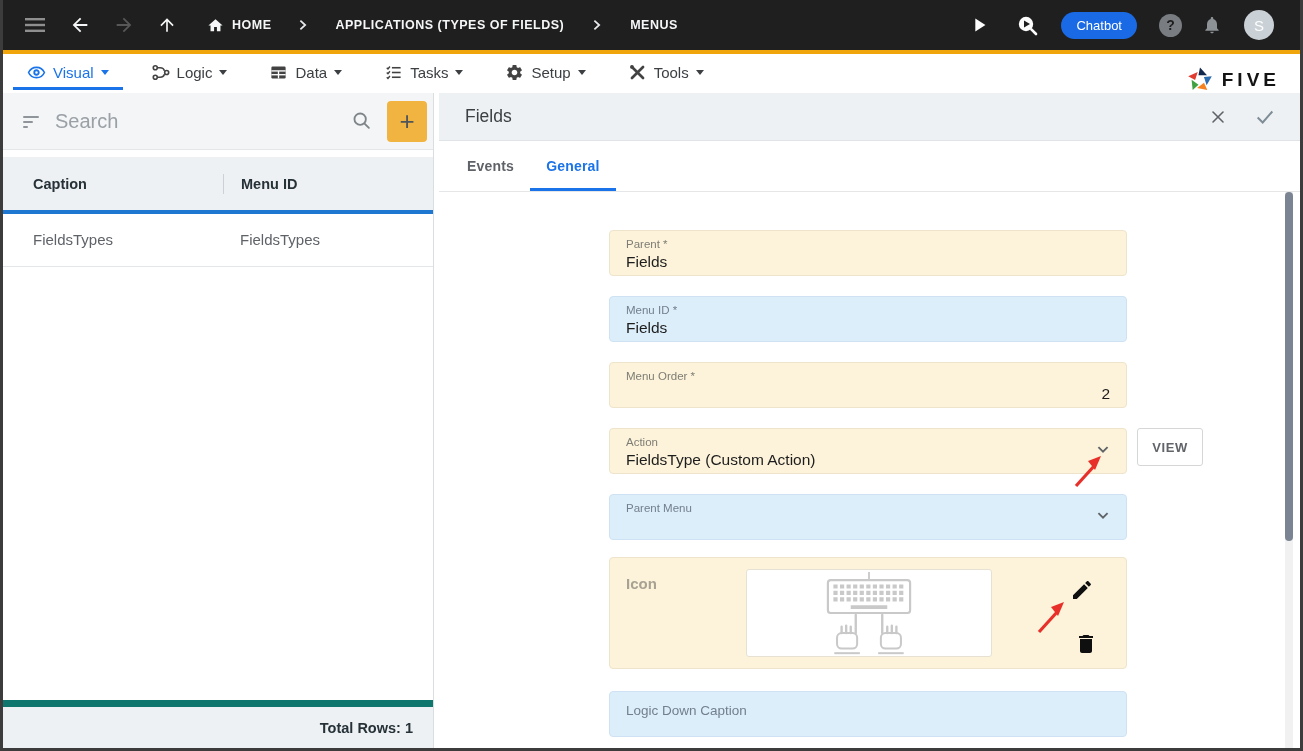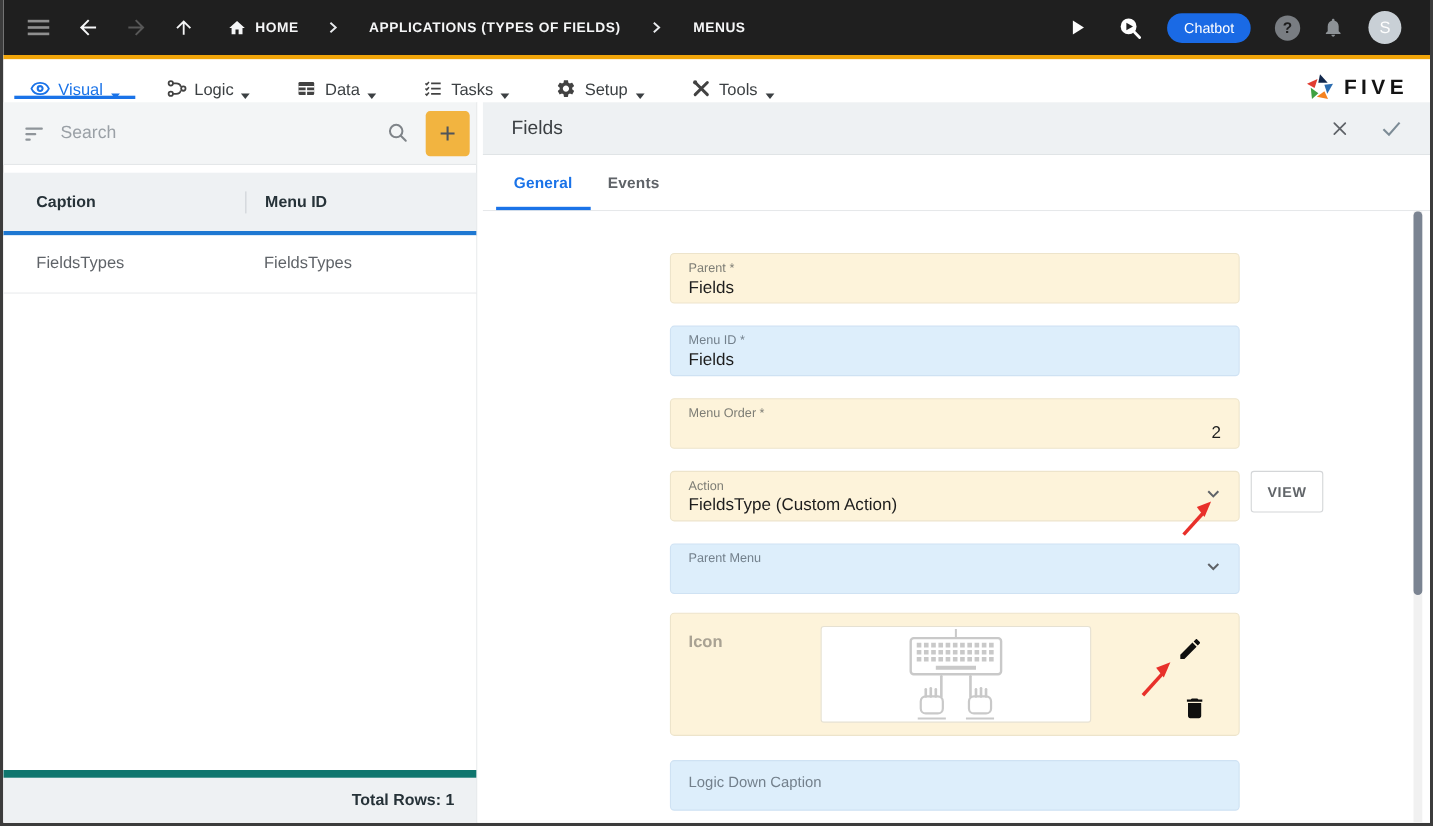--- a/index.html
+++ b/index.html
@@ -17,35 +17,35 @@
   .chatbot-pill { background:#1a6ae5; color:#fff; border:none; border-radius:14px; height:27px; padding:0 15px; font-size:13px; font-family:inherit; cursor:pointer; }
   .help-circle { width:23px; height:23px; border-radius:50%; background:#797d82; color:#1d1d1d; font-size:14px; font-weight:700; display:flex; align-items:center; justify-content:center; border:none; cursor:pointer; }
   .avatar { width:30px; height:30px; border-radius:50%; background:#c9d0d6; color:#fdfdfd; font-size:15px; display:flex; align-items:center; justify-content:center; cursor:pointer; border:2px solid #9aa2a9; }
   .mr24{margin-right:24px}.mr22{margin-right:22px}.mr30{margin-right:30px}.mr26{margin-right:26px}.mr20{margin-right:20px}
 
   
   .accent-line { height:4px; background:#f0a50a; flex:0 0 auto; }
 
   
   .menubar { height:36px; background:#fff; display:flex; align-items:stretch; padding-left:10px; flex:0 0 auto; }
-  .menu-item { display:flex; align-items:flex-end; gap:7px; padding:0 14px; font-size:15px; font-weight:500; color:#3c4043; background:none; border:none; cursor:pointer; position:relative; font-family:inherit; }
+  .menu-item { display:flex; align-items:center; gap:7px; padding:0 14px; font-size:15px; font-weight:500; color:#3c4043; background:none; border:none; cursor:pointer; position:relative; font-family:inherit; }
   .menu-item.active { color:#1a73e8; }
   .menu-item.active::after { content:""; position:absolute; left:0; right:0; bottom:0; height:3px; background:#1a73e8; }
   .caret { width:0; height:0; border-left:4.5px solid transparent; border-right:4.5px solid transparent; border-top:5px solid currentColor; margin-top:1px; }
   .brand { margin-left:auto; margin-right:20px; display:flex; align-items:center; gap:8px;margin-top:16px; }
   .brand-text { font-size:19px; font-weight:600; letter-spacing:4px; color:#141414; }
 
   
   .main { flex:1; display:flex; min-height:0; background:#fff; padding-top:3px; }
 
   
   .left-panel { width:431px; flex:0 0 431px; border-right:1px solid #dadee1; display:flex; flex-direction:column; min-height:0; }
   .panel-gap { width:5px; flex:0 0 5px; background:#fff; }
   .search-row { height:57px; flex:0 0 57px; background:#f3f5f6; border-bottom:1px solid #e4e7e9; display:flex; align-items:center; padding:0 6px 0 18px; }
-  .search-input { flex:1; border:none; background:transparent; outline:none; font-size:16px; color:#8b5cf6; margin-left:14px; font-family:inherit; min-width:0; }
+  .search-input { flex:1; border:none; background:transparent; outline:none; font-size:20px; color:#8b5cf6; margin-left:14px; font-family:inherit; min-width:0; }
   .search-input::placeholder { color:#9aa0a6; }
   .add-btn { width:40px; height:41px; flex:0 0 40px; background:#f2b440; border:none; border-radius:4px; font-size:26px; font-weight:400; color:#50555a; cursor:pointer; margin-left:14px; line-height:1; }
   .grid-header { height:53px; flex:0 0 53px; background:#eef1f3; margin-top:7px; display:flex; align-items:center; }
   .grid-header .cell1, .grid-row .cell1 { flex:0 0 220px; padding-left:30px; }
   .grid-header .cell2, .grid-row .cell2 { flex:1; padding-left:17px; }
   .hdr-text { font-size:14.5px; font-weight:700; color:#263238; }
   .hdr-divider { width:1px; height:20px; background:#ccd1d5; }
   .selection-bar { height:4px; flex:0 0 4px; background:#1e78d2; }
   .grid-row { height:53px; flex:0 0 53px; background:#fff; border-bottom:1px solid #e4e7e9; display:flex; align-items:center; cursor:pointer; }
   .row-text { font-size:15px; color:#5f6368; }
@@ -287,22 +287,22 @@
           </button>
           <button class="icon-btn">
             <svg width="22" height="22" viewBox="0 0 24 24">
               <polyline points="4,12.5 9.5,18 20,6" fill="none" stroke="#7d8c96" stroke-width="2.1"></polyline>
             </svg>
           </button>
         </div>
       </div>
 
       <div class="tabs">
+        <button class="tab">Events</button>
         <button class="tab active">General</button>
-        <button class="tab">Events</button>
       </div>
 
       <div class="form-scroll">
         <div class="form-content">
 
           <div class="field-row mt38">
             <div class="field cream">
               <div class="f-label">Parent *</div>
               <div class="f-value">Fields</div>
             </div>

